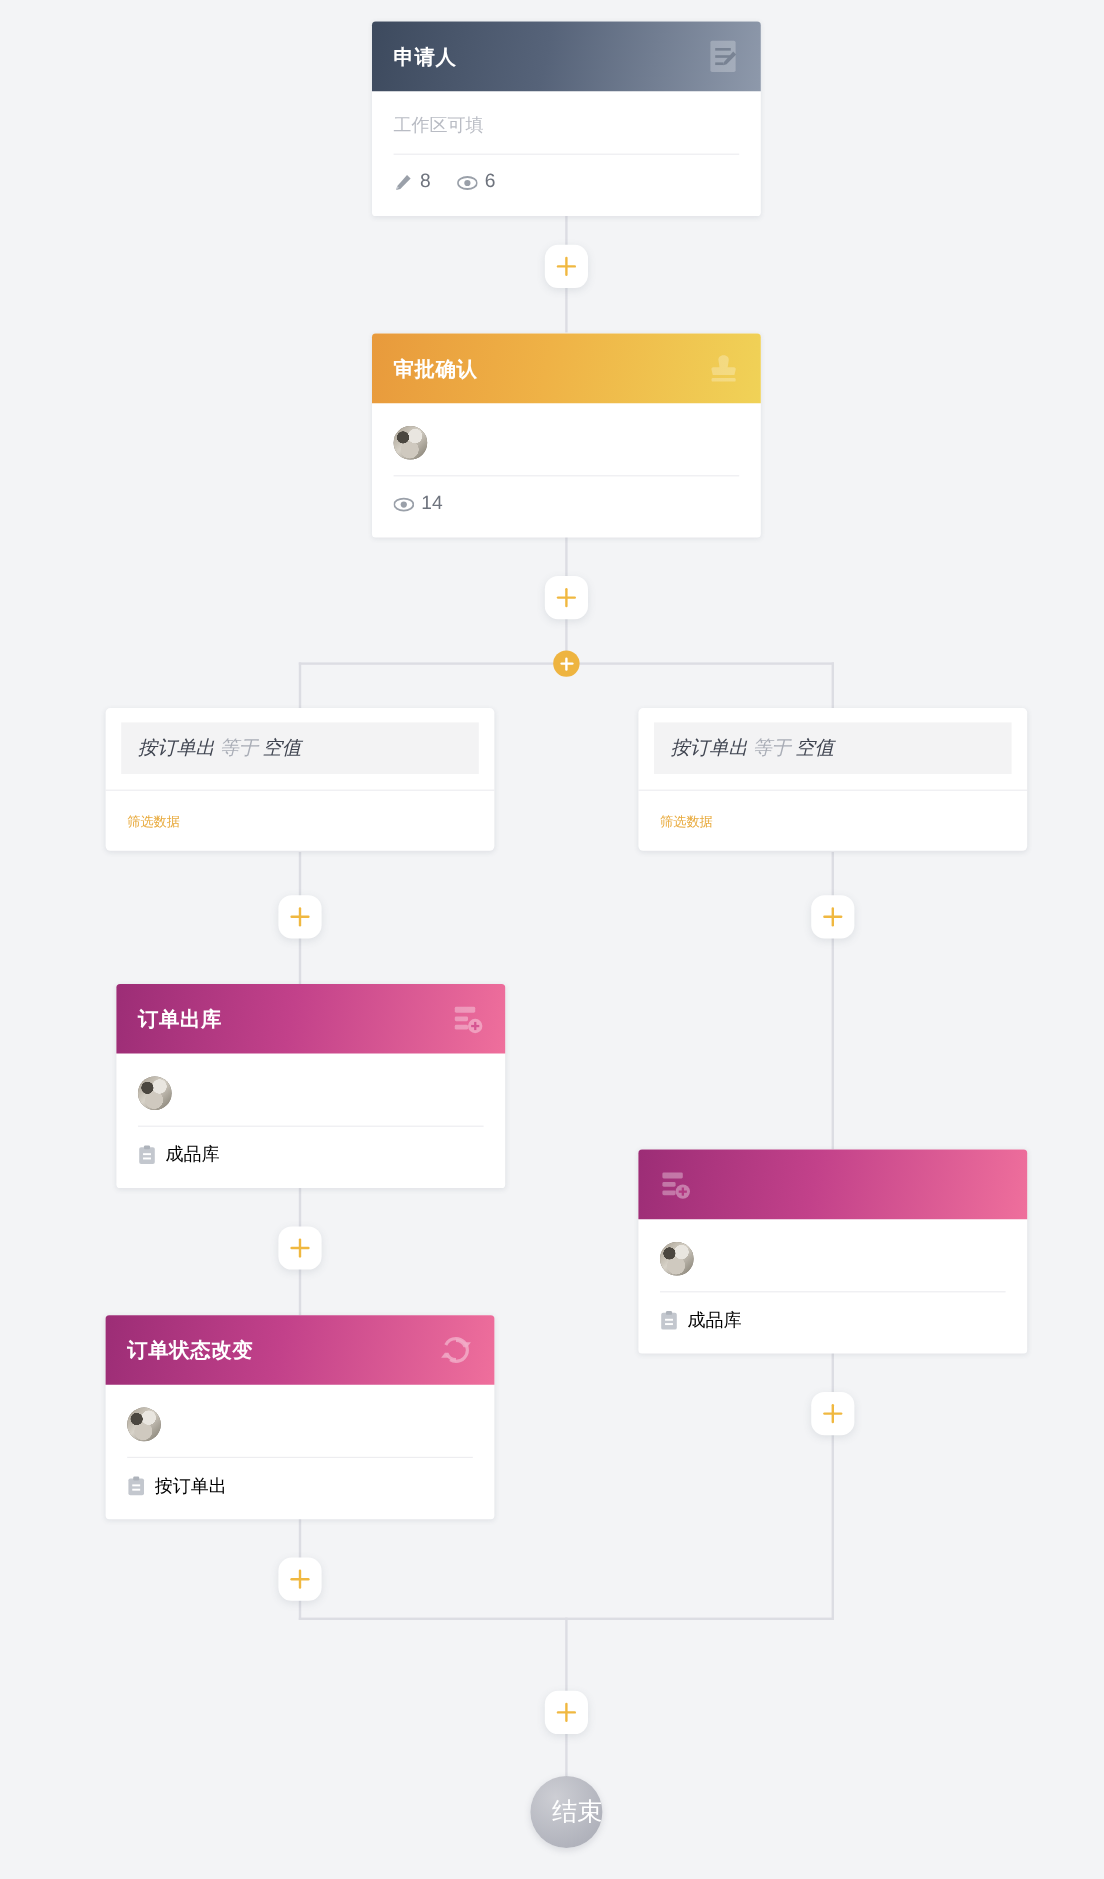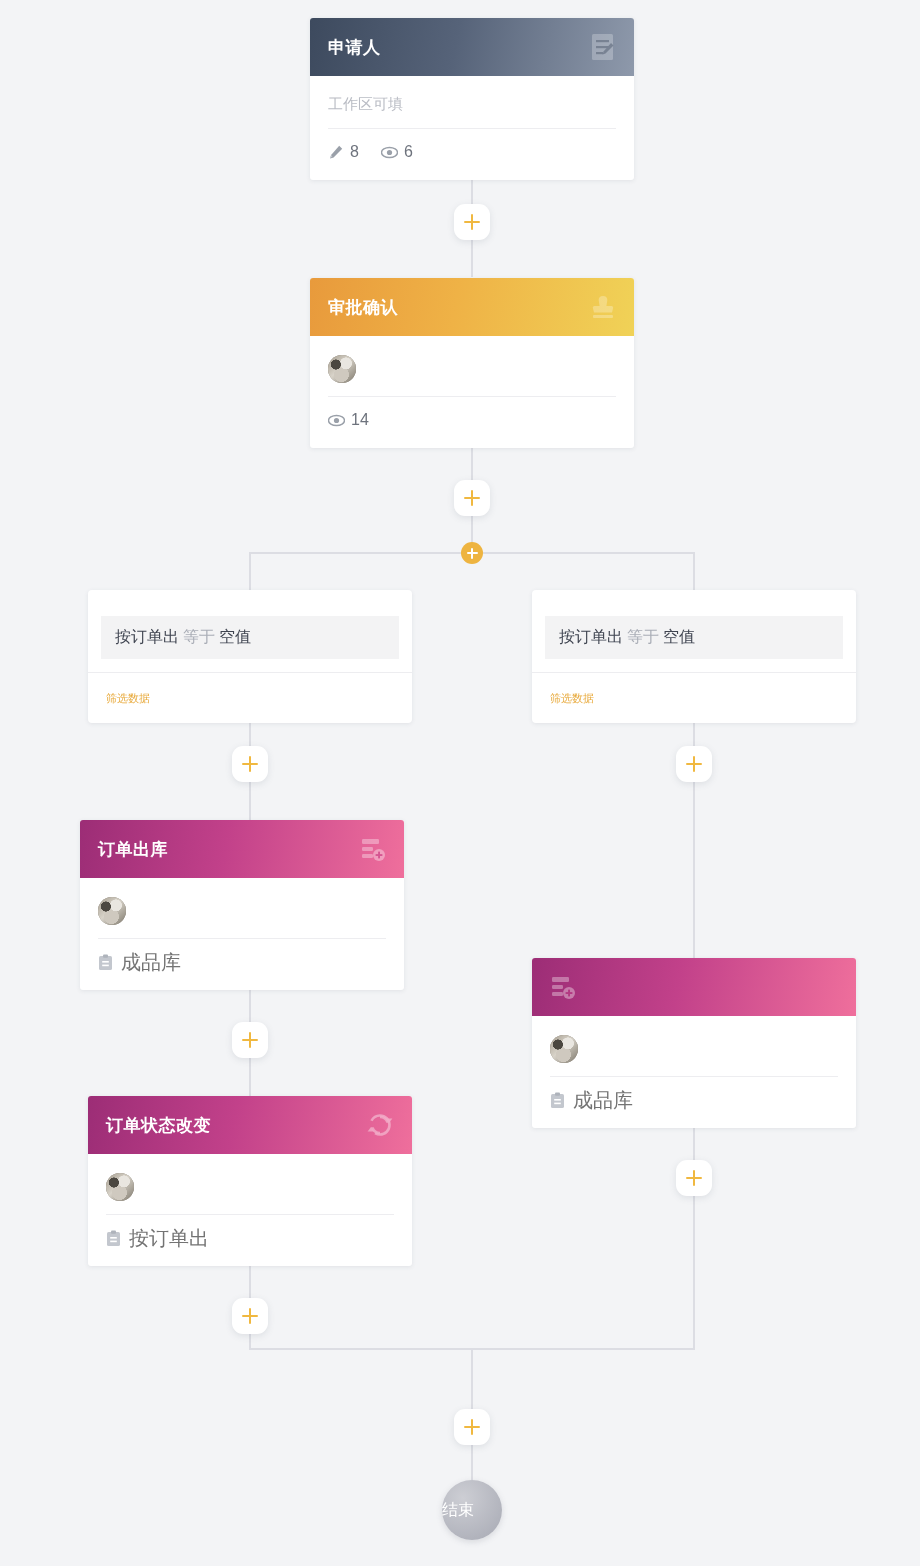--- a/index.html
+++ b/index.html
@@ -179,38 +179,39 @@
       radial-gradient(circle at 28% 34%, #4b4740 0 18%, transparent 19%),
       radial-gradient(circle at 64% 30%, #e9e6e0 0 22%, transparent 23%),
       radial-gradient(circle at 48% 70%, #cfc9bf 0 30%, transparent 31%),
       linear-gradient(135deg, #a39b8d 0%, #d8d3c9 45%, #7e786c 100%);
   }
 
   .db-row {
     height: 46px;
     display: flex;
     align-items: center;
-    color: #737373;
-    font-size: 20px;
+    color: #000000;
+    font-size: 15px;
   }
   .db-row .db-label { margin-left: 8px; }
 
   
   .cond-card {
     position: absolute;
     width: 324px;
     background: #ffffff;
     border-radius: 4px;
     box-shadow: 0 1px 4px rgba(70, 80, 100, 0.10);
     z-index: 5;
     cursor: pointer;
   }
   .cond-top {
-    padding: 26px 13px 13px 13px;
+    padding: 12px 13px 13px 13px;
     border-bottom: 1px solid #ededf0;
+    font-style: italic;
   }
   .cond-expr {
     background: #f3f3f4;
     padding: 11px 14px;
     font-size: 16px;
     color: #3f4450;
     white-space: nowrap;
   }
   .cond-expr .op { color: #a9adb6; margin: 0 4px; }
   .cond-bottom {
@@ -224,23 +225,23 @@
 
   
   .end-node {
     position: absolute;
     width: 60px;
     height: 60px;
     border-radius: 50%;
     background: radial-gradient(circle at 35% 30%, #cdced4 0%, #b2b4bd 70%, #a7a9b3 100%);
     display: flex;
     align-items: center;
-    justify-content: flex-start;
+    justify-content: flex-end;
     color: #ffffff;
-    font-size: 16px;
+    font-size: 21px;
     z-index: 6;
     box-shadow: 0 2px 6px rgba(90,95,110,.18);
     cursor: pointer;
   }
 </style>
 </head>
 <body>
 
 <div id="canvas">
 
@@ -351,21 +352,21 @@
     <div class="cond-bottom">筛选数据</div>
   </div>
 
   <div class="plus-btn" style="left:232px; top:746px;">
     <span class="glyph"></span>
   </div>
   <div class="plus-btn" style="left:676px; top:746px;">
     <span class="glyph"></span>
   </div>
 
-  <div class="node" style="left:80px; top:820px;">
+  <div class="node" style="left:97px; top:820px;">
     <div class="node-head head-magenta">
       <div class="node-title">订单出库</div>
       <div class="head-icon">
         <svg width="26" height="26" viewBox="0 0 26 26">
           <rect x="2" y="3" width="17" height="5" rx="1.2" fill="#ffffff" opacity="0.75"></rect>
           <rect x="2" y="11" width="11" height="4" rx="1.2" fill="#ffffff" opacity="0.75"></rect>
           <rect x="2" y="18" width="11" height="4" rx="1.2" fill="#ffffff" opacity="0.75"></rect>
           <circle cx="19" cy="19" r="6" fill="#ffffff" opacity="0.8"></circle>
           <rect x="18.1" y="15.6" width="1.9" height="6.8" fill="#c2418a"></rect>
           <rect x="15.6" y="18.1" width="6.8" height="1.9" fill="#c2418a"></rect>

